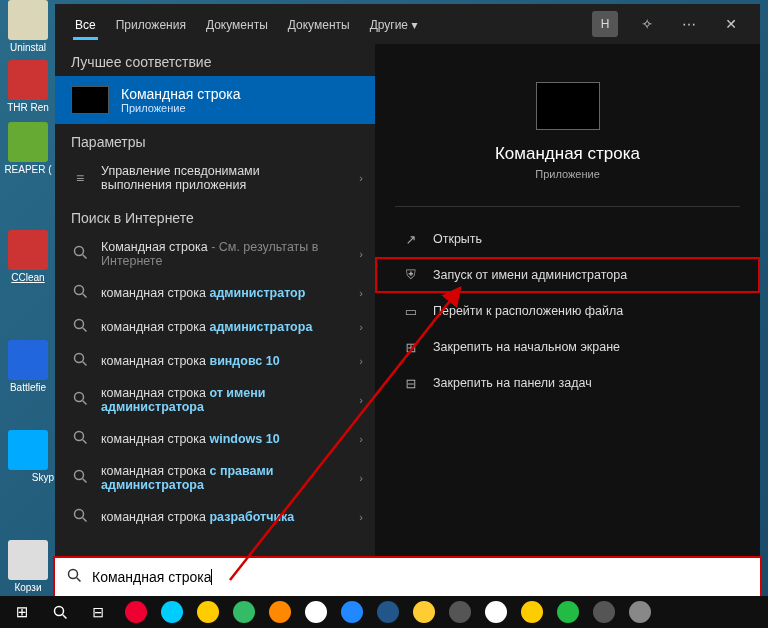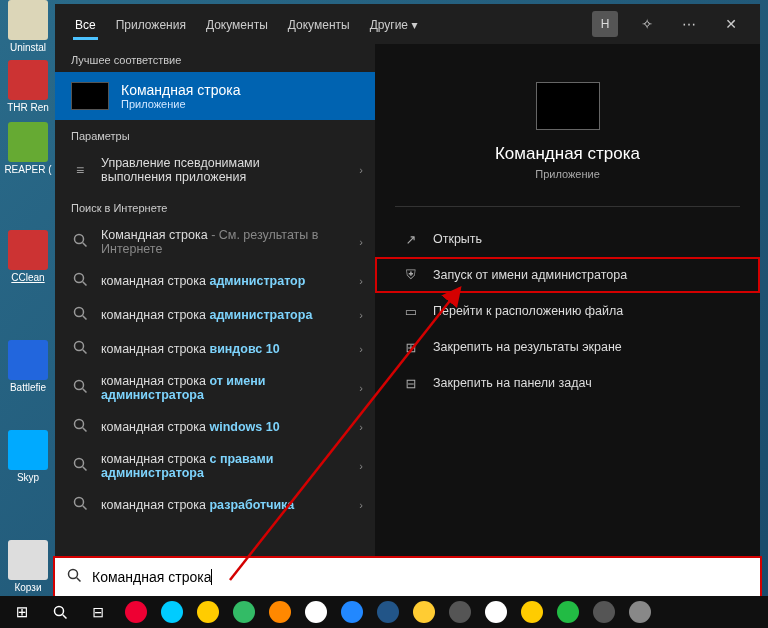--- a/index.html
+++ b/index.html
@@ -12,21 +12,21 @@
 .tab{padding:10px 10px 8px;cursor:pointer;position:relative}
 .tab.active{color:#fff}
 .tab.active::after{content:"";position:absolute;left:8px;right:8px;bottom:0;height:3px;background:#4cc2ff}
 .tabs-spacer{flex:1}
 .tabs-right{display:flex;align-items:center;gap:16px;padding-right:6px}
 .tabs-right .sq{width:26px;height:26px;display:flex;align-items:center;justify-content:center;color:#ccc;font-size:14px}
 .avatar{width:26px;height:26px;background:#555;border-radius:3px;display:flex;align-items:center;justify-content:center;font-size:12px;color:#ddd}
 .panel-body{flex:1;display:flex;min-height:0}
 .left{width:320px;display:flex;flex-direction:column;overflow:hidden}
 .right{flex:1;background:#111;display:flex;flex-direction:column;padding:20px 0}
-.section-h{font-size:11px;color:#ccc;padding:10px 16px 6px}
+.section-h{font-size:14px;color:#ccc;padding:10px 16px 6px}
 .best{display:flex;align-items:center;gap:12px;padding:10px 16px;background:#0063b1}
 .best .thumb{width:38px;height:28px;background:#000;border:1px solid #555}
 .best .t1{font-size:14px}
 .best .t2{font-size:11px;color:#cfe6ff}
 .row{display:flex;align-items:center;gap:12px;padding:8px 16px;font-size:12.5px;color:#ddd;cursor:pointer;position:relative}
 .row .chev{position:absolute;right:12px;color:#888;font-size:11px}
 .row .ic{width:18px;text-align:center;color:#999;font-size:14px}
 .row b{color:#7dd3fc;font-weight:700}
 .row .sub{color:#888}
 .scroll{overflow-y:auto;flex:1}
@@ -69,21 +69,21 @@
       <div>REAPER (</div>
     </div>
     <div class="desktop-icon" style="left: 2px; top: 230px; text-decoration: underline;">
       <div class="ibox" style="background:#c33"></div>
       <div>CClean</div>
     </div>
     <div class="desktop-icon" style="left: 2px; top: 340px;">
       <div class="ibox" style="background:#26d"></div>
       <div>Battlefie</div>
     </div>
-    <div class="desktop-icon" style="left: 2px; top: 430px;">
+    <div class="desktop-icon" style="left: 2px; top: 430px; text-align: right;">
       <div class="ibox" style="background:#0af"></div>
       <div>Skyp</div>
     </div>
     <div class="desktop-icon" style="left: 2px; top: 540px;">
       <div class="ibox" style="background:#ddd"></div>
       <div>Корзи</div>
     </div>
   </div>
 
 <div class="search-panel">
@@ -200,21 +200,21 @@
           <div class="action hl">
             <span class="aic">⛨</span>
             <span>Запуск от имени администратора</span>
           </div>
           <div class="action">
             <span class="aic">▭</span>
             <span>Перейти к расположению файла</span>
           </div>
           <div class="action">
             <span class="aic">⊞</span>
-            <span>Закрепить на результаты экране</span>
+            <span>Закрепить на начальном экране</span>
           </div>
           <div class="action">
             <span class="aic">⊟</span>
             <span>Закрепить на панели задач</span>
           </div>
         </div>
     </div>
   </div>
 </div>
 

